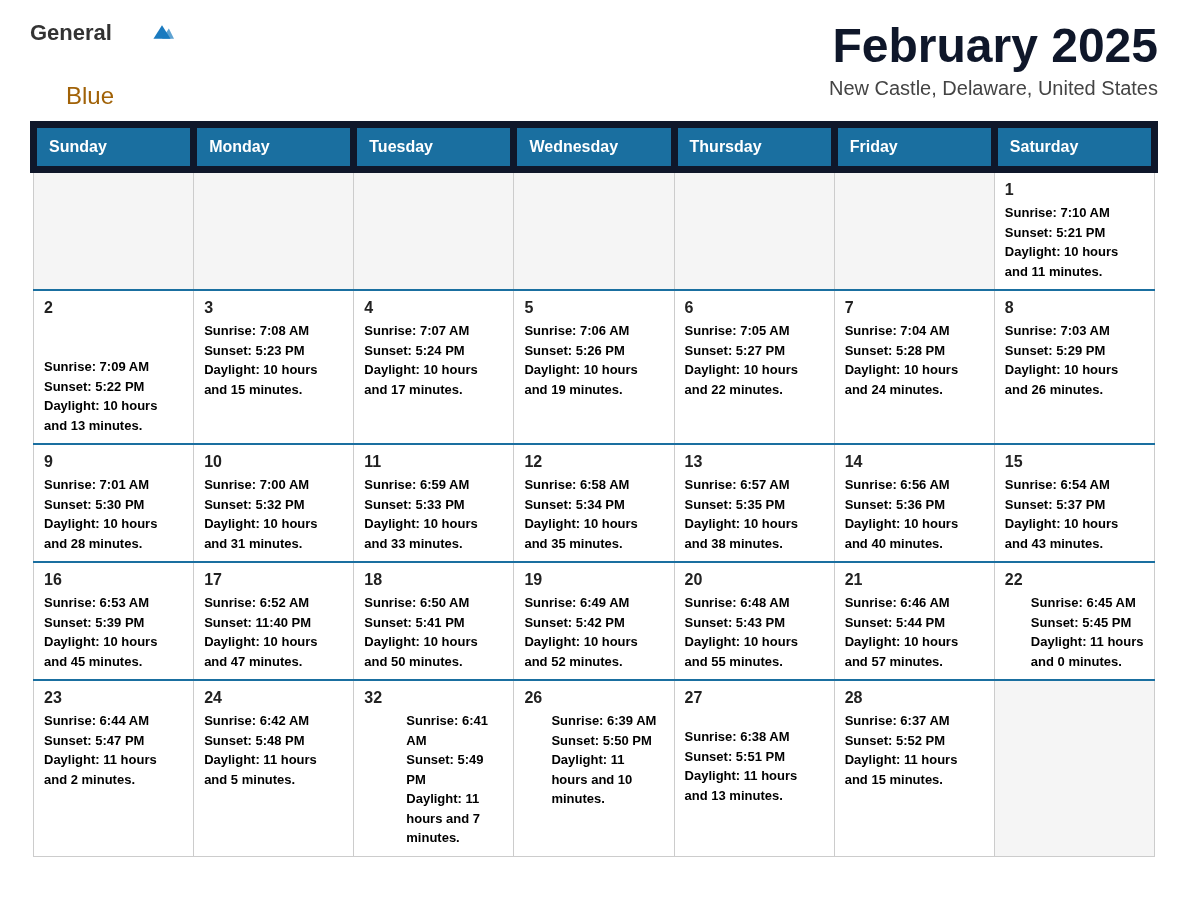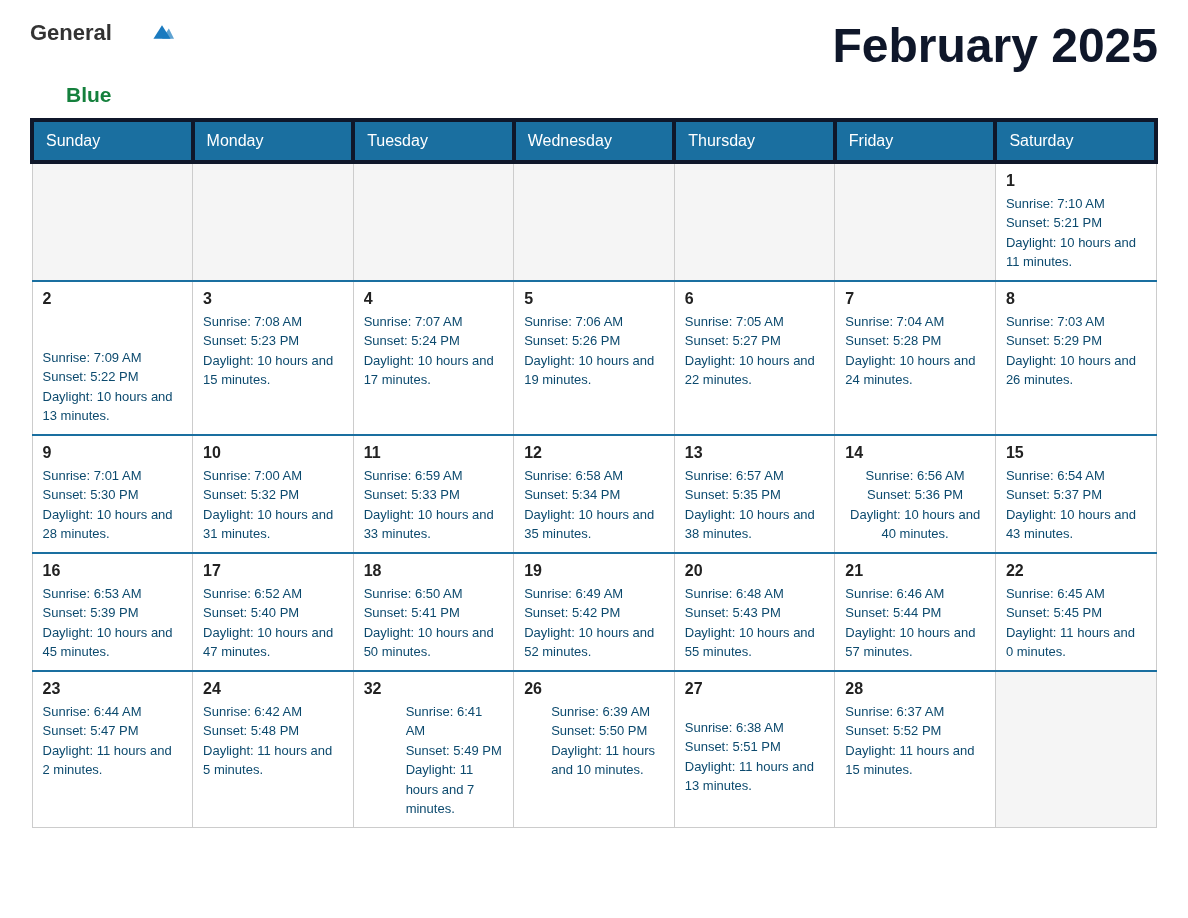--- a/index.html
+++ b/index.html
@@ -20,23 +20,23 @@
       display: flex;
       align-items: center;
       gap: 0px;
     }
     .logo-text-general {
       font-size: 22px;
       font-weight: bold;
       color: #333;
     }
     .logo-text-blue {
-      font-size: 21px;
-      font-weight: bold;
-      color: #15803d;
+      font-size: 24px;
+      font-weight: normal;
+      color: #a16207;
     }
     .logo-icon {
       width: 24px;
       height: 24px;
       margin-left: 2px;
       margin-right: 2px;
     }
     .title-section {
       text-align: right;
     }
@@ -53,24 +53,24 @@
     }
     .calendar {
       width: 100%;
       border-collapse: collapse;
       margin-top: 8px;
     }
     .calendar thead tr th {
       background-color: #1a6fa0;
       color: #fff;
       font-size: 16px;
-      font-weight: normal;
+      font-weight: bold;
       padding: 10px 12px;
       text-align: left;
-      border: 4px solid #0f172a;
+      border: 7px solid #0f172a;
     }
     .calendar tbody tr td {
       border: 1px solid #ccc;
       vertical-align: top;
       padding: 8px 10px;
       width: 14.28%;
       min-height: 110px;
       font-size: 13px;
       color: #333;
       background: #fff;
@@ -80,42 +80,44 @@
     }
     .day-number {
       font-size: 16px;
       font-weight: bold;
       color: #222;
       display: block;
       margin-bottom: 4px;
     }
     .day-info {
       font-size: 13px;
-      color: #0c4a6e;
+      color: #000000;
       line-height: 1.5;
+      font-weight: bold;
     }
     .calendar tbody tr {
       border-top: 2px solid #1a6fa0;
     }
   </style>
 </head>
 <body>
 
 <div class="header">
   <div class="logo">
     <span class="logo-text-general">General</span>
     <svg class="logo-icon" viewBox="0 0 28 24" xmlns="http://www.w3.org/2000/svg">
       <polygon points="4,20 14,4 24,20" fill="#1a7abf"></polygon>
       <polygon points="14,20 22,8 28,20" fill="#1a7abf" opacity="0.7"></polygon>
     </svg>
     <br>
     <span class="logo-text-blue">Blue</span>
   </div>
   <div class="title-section">
     <div class="page-title">February 2025</div>
+    <div class="subtitle">New Castle, Delaware, United States</div>
   </div>
 </div>
 
 <table class="calendar">
   <thead>
     <tr>
     <th>Sunday</th>
         <th>Monday</th>
         <th>Tuesday</th>
         <th>Wednesday</th>
@@ -209,42 +211,42 @@
 Daylight: 10 hours and 35 minutes.</div>
         </td>
         <td>
           <span class="day-number">13</span>
           <div class="day-info" style="white-space: pre-line;">Sunrise: 6:57 AM
 Sunset: 5:35 PM
 Daylight: 10 hours and 38 minutes.</div>
         </td>
         <td>
           <span class="day-number">14</span>
-          <div class="day-info" style="white-space: pre-line; text-align: center;">Sunrise: 6:56 AM
+          <div class="day-info" style="white-space: pre-line;">Sunrise: 6:56 AM
 Sunset: 5:36 PM
 Daylight: 10 hours and 40 minutes.</div>
         </td>
         <td>
           <span class="day-number">15</span>
           <div class="day-info" style="white-space: pre-line;">Sunrise: 6:54 AM
 Sunset: 5:37 PM
 Daylight: 10 hours and 43 minutes.</div>
         </td>
       </tr>
       <tr>
         <td>
           <span class="day-number">16</span>
           <div class="day-info" style="white-space: pre-line;">Sunrise: 6:53 AM
 Sunset: 5:39 PM
 Daylight: 10 hours and 45 minutes.</div>
         </td>
         <td>
           <span class="day-number">17</span>
           <div class="day-info" style="white-space: pre-line;">Sunrise: 6:52 AM
-Sunset: 5:40 PM
+Sunset: 11:40 PM
 Daylight: 10 hours and 47 minutes.</div>
         </td>
         <td>
           <span class="day-number">18</span>
           <div class="day-info" style="white-space: pre-line;">Sunrise: 6:50 AM
 Sunset: 5:41 PM
 Daylight: 10 hours and 50 minutes.</div>
         </td>
         <td>
           <span class="day-number">19</span>
@@ -259,21 +261,21 @@
 Daylight: 10 hours and 55 minutes.</div>
         </td>
         <td>
           <span class="day-number">21</span>
           <div class="day-info" style="white-space: pre-line;">Sunrise: 6:46 AM
 Sunset: 5:44 PM
 Daylight: 10 hours and 57 minutes.</div>
         </td>
         <td>
           <span class="day-number">22</span>
-          <div class="day-info" style="white-space: pre-line;">Sunrise: 6:45 AM
+          <div class="day-info" style="white-space: pre-line; margin-left: 26px;">Sunrise: 6:45 AM
 Sunset: 5:45 PM
 Daylight: 11 hours and 0 minutes.</div>
         </td>
       </tr>
       <tr>
         <td>
           <span class="day-number">23</span>
           <div class="day-info" style="white-space: pre-line;">Sunrise: 6:44 AM
 Sunset: 5:47 PM
 Daylight: 11 hours and 2 minutes.</div>

